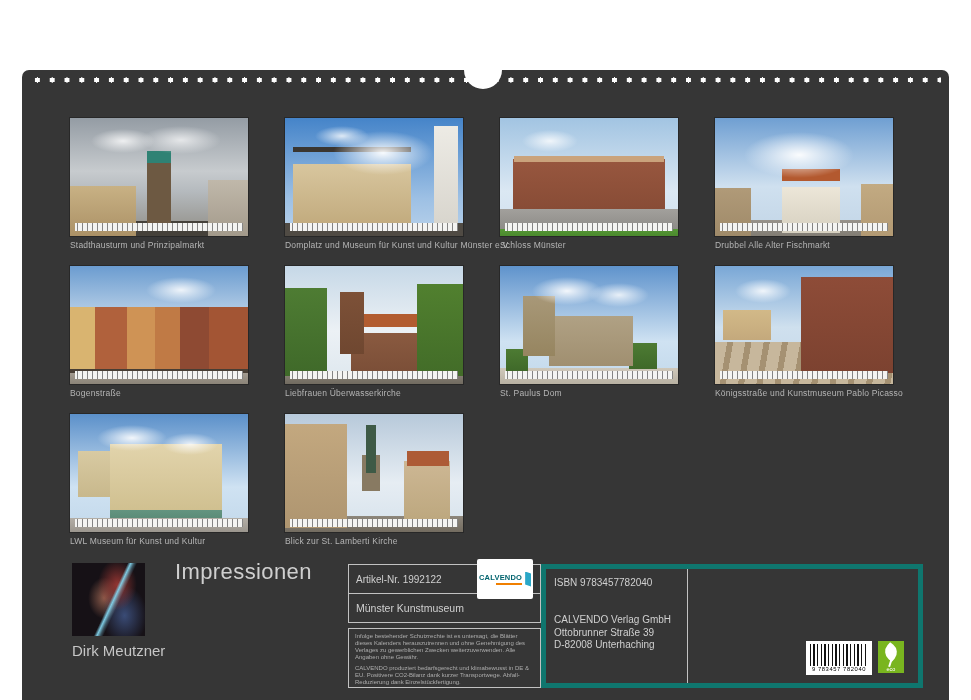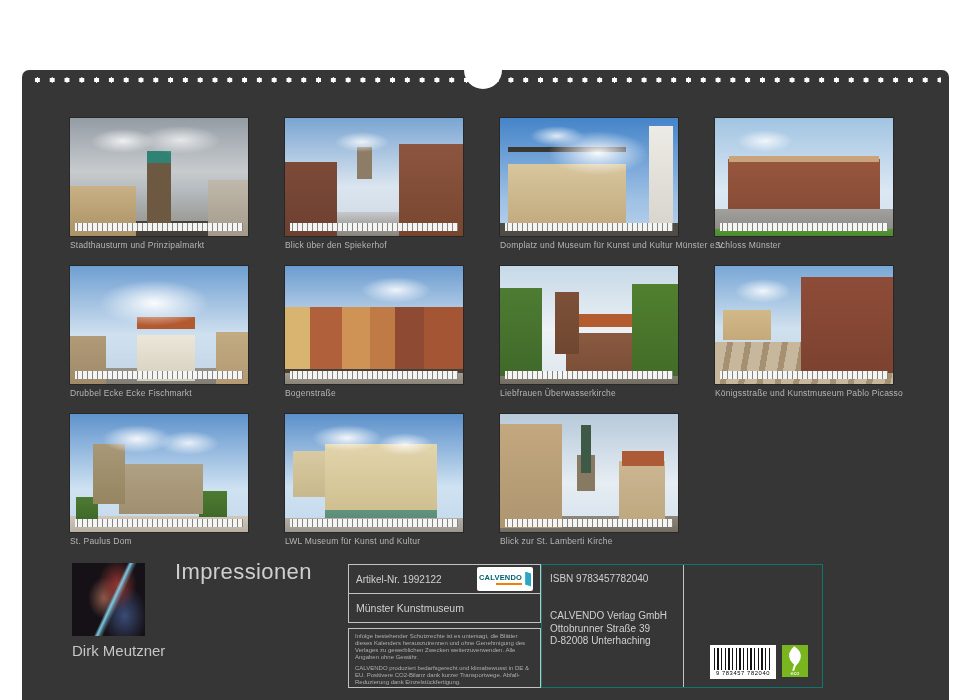--- a/index.html
+++ b/index.html
@@ -122,27 +122,27 @@
   .big-title{position:absolute;left:153px;top:489px;font-size:22px;line-height:1.18;color:#cfcfcf;letter-spacing:.4px;}
   .panel{position:absolute;left:326px;top:494px;width:547px;height:124px;font-size:10px;color:#d0d0d0;padding-left:7px;}
   .panel, .panel *{box-sizing:border-box;}
   .colA{position:absolute;left:0;top:0;width:193px;height:124px;}
   .boxA12{border:1px solid #c2c2c2;height:59px;}
   .rowA1{height:29px;border-bottom:1px solid #c2c2c2;display:flex;align-items:center;padding:0 7px;justify-content:space-between;}
   .rowA2{height:28px;display:flex;align-items:center;padding:0 7px;font-size:10.5px;}
   .boxA3{border:1px solid #c2c2c2;margin-top:5px;height:60px;padding:4px 6px;overflow:hidden;
          font-size:6px;line-height:1.18;color:#adadad;}
   .boxA3 p{margin:0 0 4px 0;}
-  .colBC{position:absolute;left:193px;top:0;width:282px;height:124px;border:1px solid #0f766e;display:flex;}
+  .colBC{position:absolute;left:193px;top:0;width:382px;height:124px;border:5px solid #0f766e;display:flex;}
   .colB{width:142px;border-right:1px solid #c2c2c2;padding:8px 8px;}
   .colB .isbn{margin:0 0 26px 0;}
   .colB .addr{line-height:1.25;}
   .colC{flex:1;position:relative;}
   
-  .cal-logo{width:56px;height:24px;background:#ffffff;border-radius:2px;display:flex;align-items:center;
+  .cal-logo{width:56px;height:40px;background:#ffffff;border-radius:2px;display:flex;align-items:center;
             justify-content:center;gap:3px;padding:0 2px;}
   .cal-word{display:flex;flex-direction:column;align-items:flex-end;}
   .cal-word b{font-size:7.5px;color:#00636e;letter-spacing:.2px;font-weight:bold;}
   .cal-tag{width:26px;height:2px;background:#f07f00;margin-top:1px;}
   .cal-mark{width:9px;height:15px;background:#2aa7c7;clip-path:polygon(0 0,100% 14%,100% 100%,0 86%);}
   
   .barcode{position:absolute;right:46px;bottom:8px;width:66px;height:34px;background:#ffffff;padding:3px 4px 0 4px;}
   .bars{height:22px;background:repeating-linear-gradient(90deg,#111 0 1px,transparent 1px 3px,#111 3px 5px,transparent 5px 7px,#111 7px 8px,transparent 8px 11px);}
   .bar-digits{font-size:5.8px;color:#000;text-align:center;letter-spacing:.6px;background:#fff;}
   .eco{position:absolute;right:14px;bottom:10px;width:26px;height:32px;background:#79b51f;position:absolute;}
@@ -157,50 +157,46 @@
 <div class="page">
   <div class="holes"></div>
   <div class="notch"></div>
 
   <div class="grid">
     <figure>
       <div class="thumb-img t1"></div>
       <figcaption>Stadthausturm und Prinzipalmarkt</figcaption>
     </figure>
     <figure>
-      <div class="thumb-img t2"></div>
-      <figcaption>Blick über den Spiekerhof</figcaption>
-    </figure>
-    <figure>
       <div class="thumb-img t3"></div>
       <figcaption>Domplatz und Museum für Kunst und Kultur Münster e.V.</figcaption>
     </figure>
     <figure>
       <div class="thumb-img t4"></div>
       <figcaption>Schloss Münster</figcaption>
     </figure>
     <figure>
       <div class="thumb-img t5"></div>
-      <figcaption>Drubbel Ecke Ecke Fischmarkt</figcaption>
+      <figcaption>Drubbel Alle Alter Fischmarkt</figcaption>
     </figure>
     <figure>
       <div class="thumb-img t6"></div>
       <figcaption>Bogenstraße</figcaption>
     </figure>
     <figure>
       <div class="thumb-img t7"></div>
       <figcaption>Liebfrauen Überwasserkirche</figcaption>
     </figure>
     <figure>
+      <div class="thumb-img t9"></div>
+      <figcaption>St. Paulus Dom</figcaption>
+    </figure>
+    <figure>
       <div class="thumb-img t8"></div>
       <figcaption>Königsstraße und Kunstmuseum Pablo Picasso</figcaption>
-    </figure>
-    <figure>
-      <div class="thumb-img t9"></div>
-      <figcaption>St. Paulus Dom</figcaption>
     </figure>
     <figure>
       <div class="thumb-img t10"></div>
       <figcaption>LWL Museum für Kunst und Kultur</figcaption>
     </figure>
     <figure>
       <div class="thumb-img t11"></div>
       <figcaption>Blick zur St. Lamberti Kirche</figcaption>
     </figure>
   </div>

